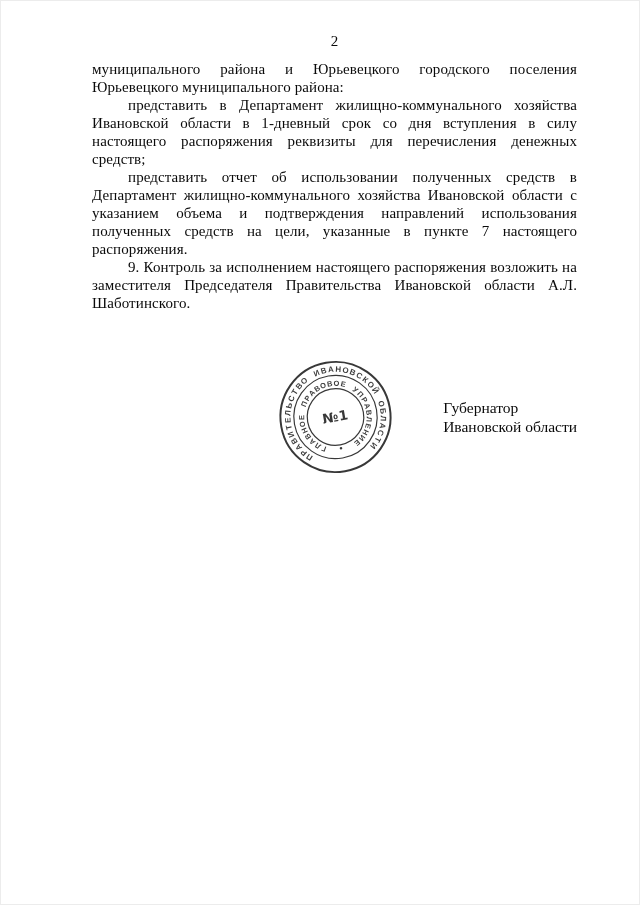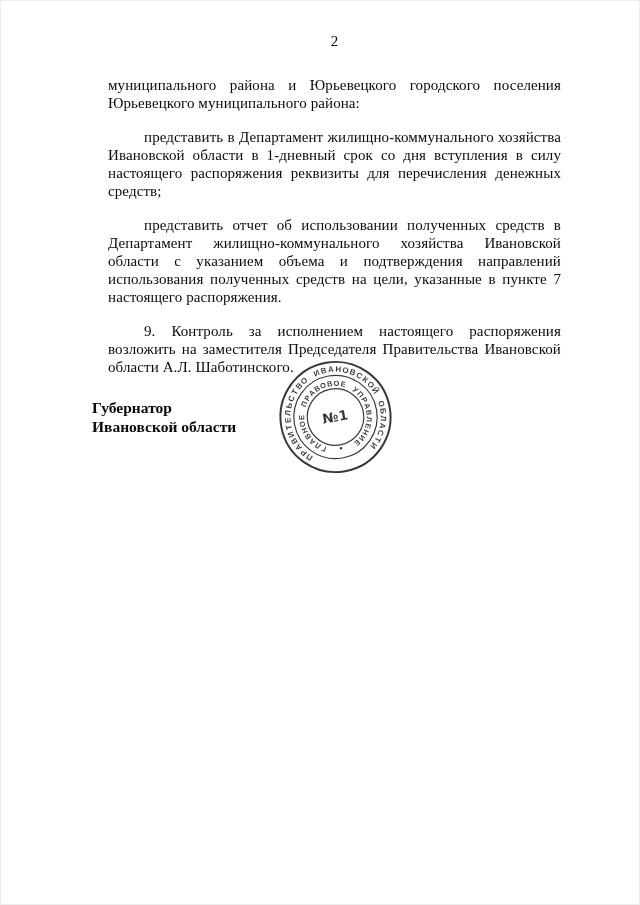--- a/index.html
+++ b/index.html
@@ -24,29 +24,29 @@
     font-size: 15px;
   }
   .content {
     position: absolute;
     top: 60px; left: 92px; width: 485px;
     font-size: 15px;
     line-height: 18px;
     text-align: justify;
     letter-spacing: 0.1px;
   }
-  .para { margin: 16px; text-indent: 36px; }
+  .para { margin: 0; text-indent: 36px; }
   .para.no-indent { text-indent: 0; }
   .signature {
     position: absolute;
     top: 398px; left: 92px; width: 485px;
     display: flex;
-    justify-content: space-between;
+    justify-content: flex-end;
     align-items: flex-end;
-    font-weight: bold;
+    font-weight: normal;
     font-size: 15.5px;
     line-height: 19px;
   }
   .sig-left { text-align: left; }
   .sig-right { text-align: right; white-space: nowrap; }
   .stamp {
     position: absolute;
     left: 276px; top: 357px;
     width: 119px; height: 120px;
     opacity: 0.88;

